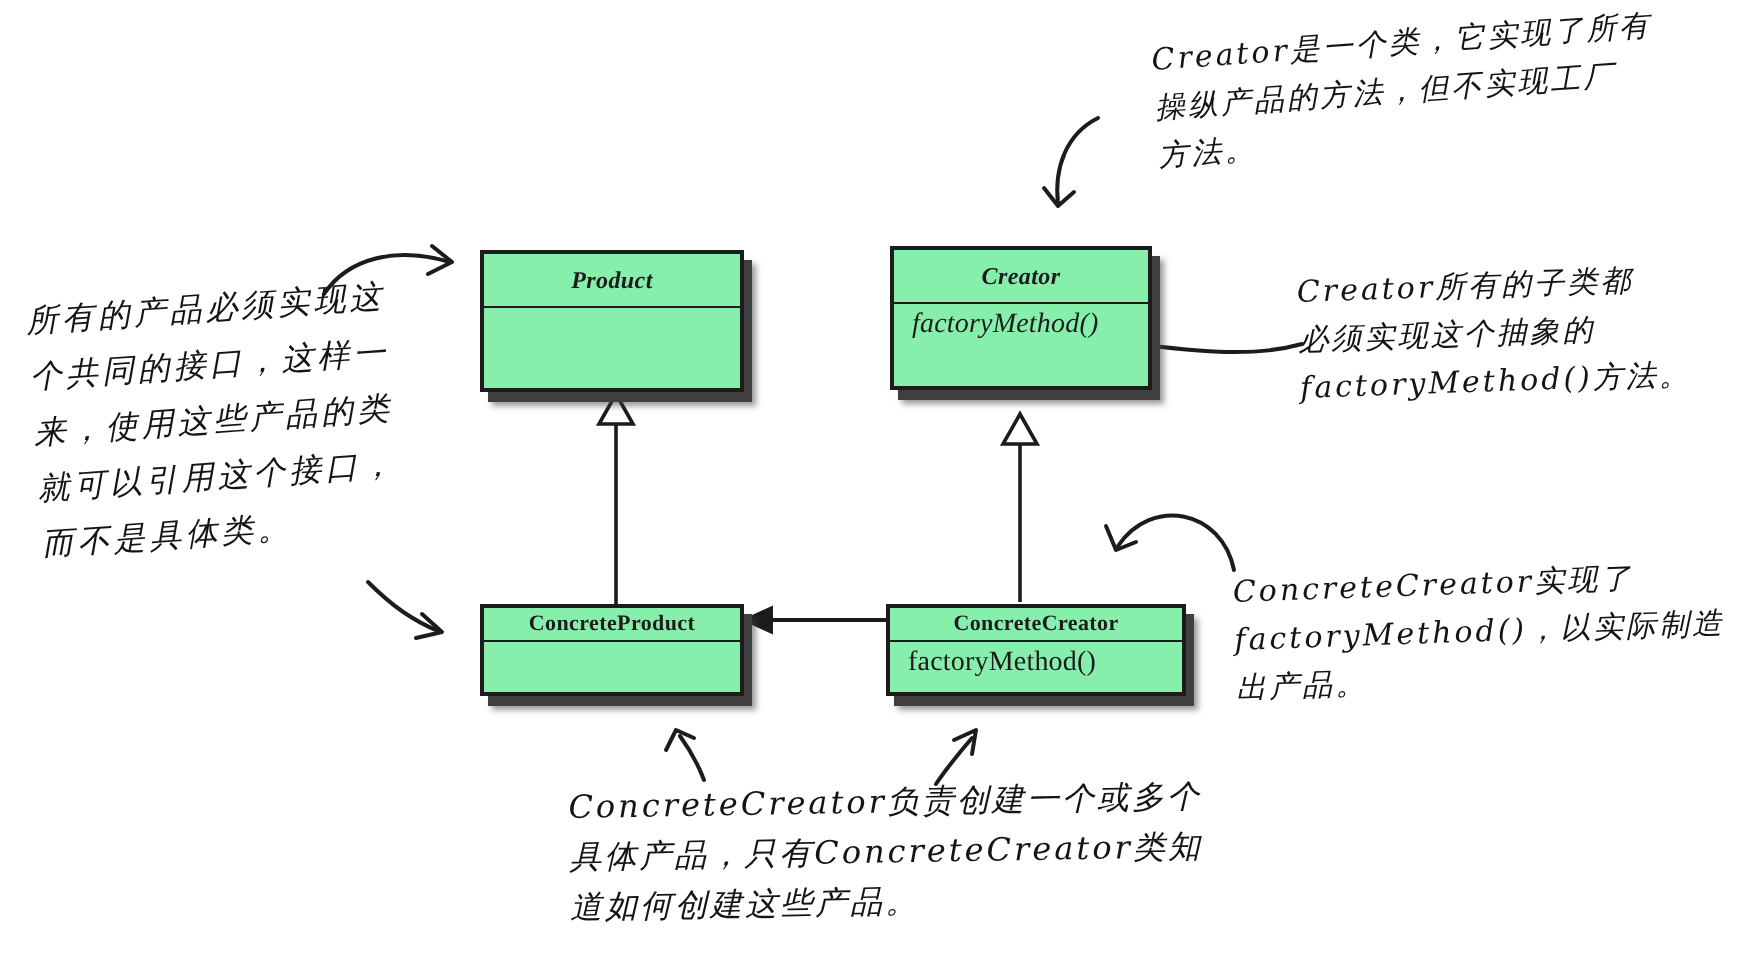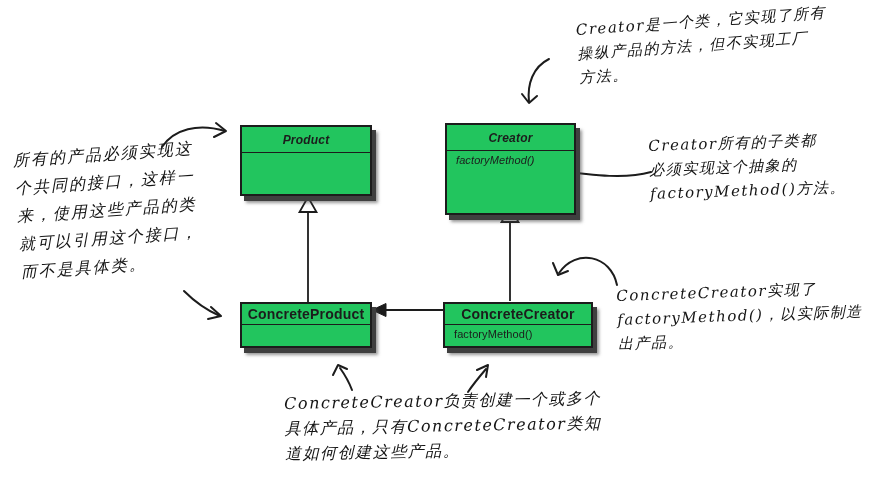--- a/index.html
+++ b/index.html
@@ -2,31 +2,32 @@
 <html><head>
 <meta charset="utf-8">
 <style>
   html,body{margin:0;padding:0;background:#ffffff;}
   .canvas{
     position:relative;width:871px;height:479px;background:#ffffff;
     font-family:"Liberation Sans",sans-serif;color:#1c1c1c;overflow:hidden;
   }
   .overlay{position:absolute;left:0;top:0;width:871px;height:479px;pointer-events:none;}
   .uml-box{
-    position:absolute;background:#22c55e;border:2px solid #1c1c1c;box-sizing:border-box;
+    position:absolute;background:#86efac;border:2px solid #1c1c1c;box-sizing:border-box;
     box-shadow:4px 5px 0 0 #3f3f3f, 6px 7px 3px 0 rgba(70,70,70,0.55);
+    font-family:Liberation Serif, serif;
   }
   .uml-title{
     border-bottom:1.5px solid #1c1c1c;text-align:center;font-weight:bold;
     font-size:12px;padding:6px 2px 5px 2px;letter-spacing:.2px;
   }
-  .short .uml-title{font-size:14px;padding:2px 2px 2px 2px;}
+  .short .uml-title{font-size:11px;padding:2px 2px 2px 2px;}
   .abstract .uml-title{font-style:italic;}
   .uml-body{position:relative;}
-  .uml-method{font-size:11px;padding:3px 0 0 9px;letter-spacing:.1px;}
+  .uml-method{font-size:14px;padding:3px 0 0 9px;letter-spacing:.1px;}
   .uml-method.it{font-style:italic;}
   .note{
     position:absolute;font-family:"DejaVu Serif","Liberation Serif",serif;
     font-style:italic;font-size:15px;line-height:24px;color:#141414;
     white-space:nowrap;transform-origin:left top;letter-spacing:1.5px;
   }
   .note.wide{line-height:28px;font-size:16px;letter-spacing:2px;}
   .note.big{font-size:16px;line-height:25px;}
   .ink{stroke:#1c1c1c;fill:none;}
 </style>
@@ -80,21 +81,21 @@
       <path class="ink" d="M 468 392 C 474 383, 480 376, 486 369"></path>
       <path class="ink" d="M 477 370 L 488 365 L 486 377"></path>
     </g>
   </svg>
 
   <div class="uml-box abstract" style="left:240px;top:125px;width:132px;height:71px;">
     <div class="uml-title">Product</div>
     <div class="uml-body"></div>
   </div>
 
-  <div class="uml-box abstract" style="left:445px;top:123px;width:131px;height:92px;">
+  <div class="uml-box abstract" style="left:445px;top:123px;width:131px;height:72px;">
     <div class="uml-title">Creator</div>
     <div class="uml-body">
       <div class="uml-method it">factoryMethod()</div>
     </div>
   </div>
 
   <div class="uml-box short" style="left:240px;top:302px;width:132px;height:46px;">
     <div class="uml-title">ConcreteProduct</div>
     <div class="uml-body"></div>
   </div>

